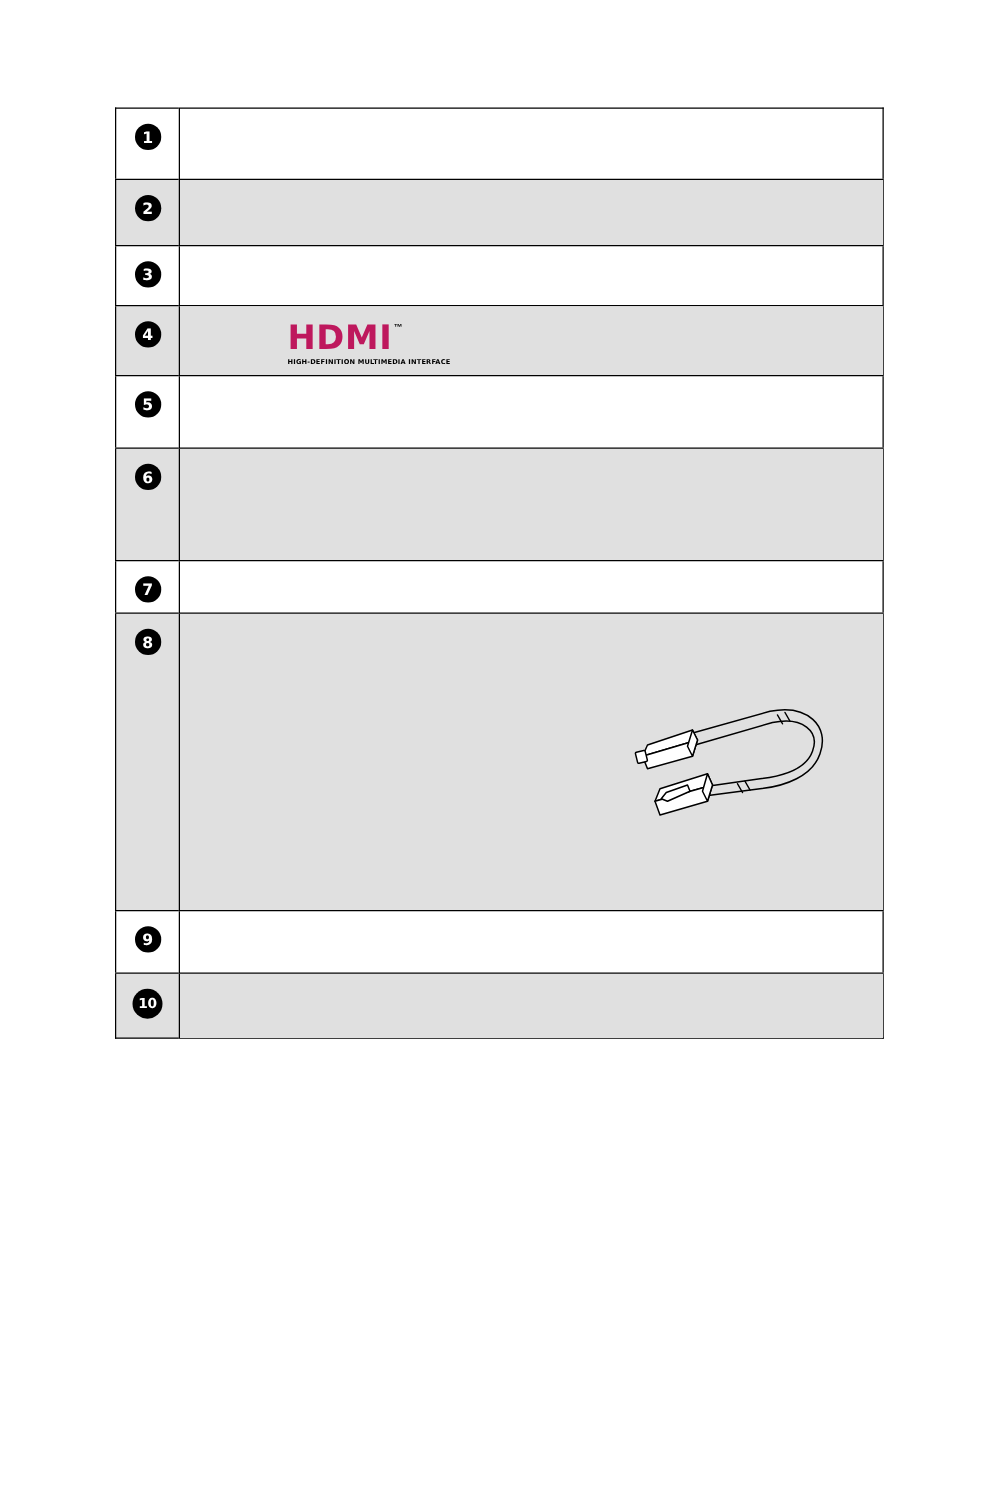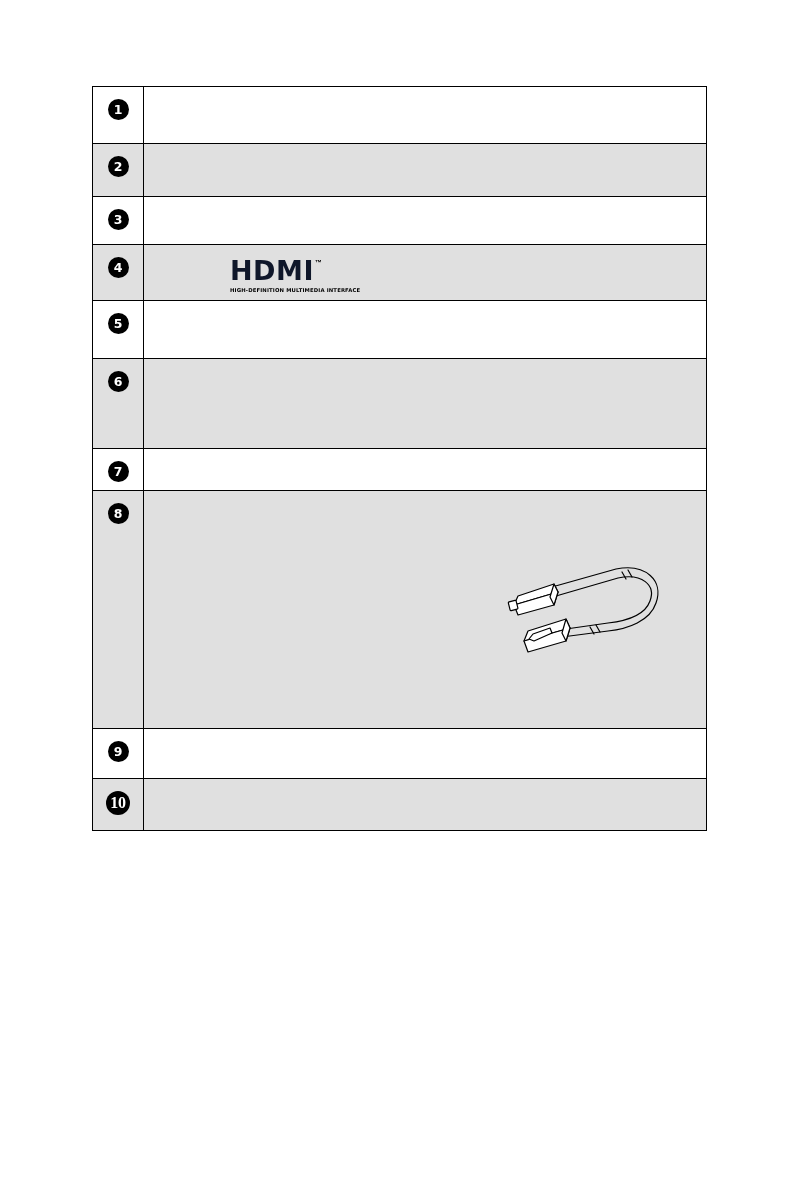--- a/index.html
+++ b/index.html
@@ -74,24 +74,23 @@
     line-height: 21px;
     text-align: center;
     margin: 12px auto 0 auto;
     font-family: "DejaVu Sans", sans-serif;
     letter-spacing: -0.3px;
   }
   .bullet.wide {
     width: 24px;
     height: 24px;
     line-height: 24px;
-    font-size: 16px;
+    font-size: 11px;
     margin-left: auto;
     margin-right: auto;
-    font-family: Liberation Serif, serif;
   }
 
   
   .h1 { height: 57px; }
   .h2 { height: 53px; }
   .h3 { height: 48px; }
   .h4 { height: 56px; }
   .h5 { height: 58px; }
   .h6 { height: 90px; }
   .h7 { height: 42px; }
@@ -113,21 +112,21 @@
     top: 12px;
     width: 130px;
     user-select: none;
   }
   .hdmi-word {
     font-family: "DejaVu Sans", sans-serif;
     font-weight: bold;
     font-size: 27px;
     letter-spacing: 0.5px;
     line-height: 1;
-    color: #0f172a;
+    color: #be185d;
     position: relative;
     display: inline-block;
   }
   .hdmi-tm {
     font-size: 7px;
     vertical-align: super;
     font-weight: bold;
     position: relative;
     top: -9px;
     left: 1px;

